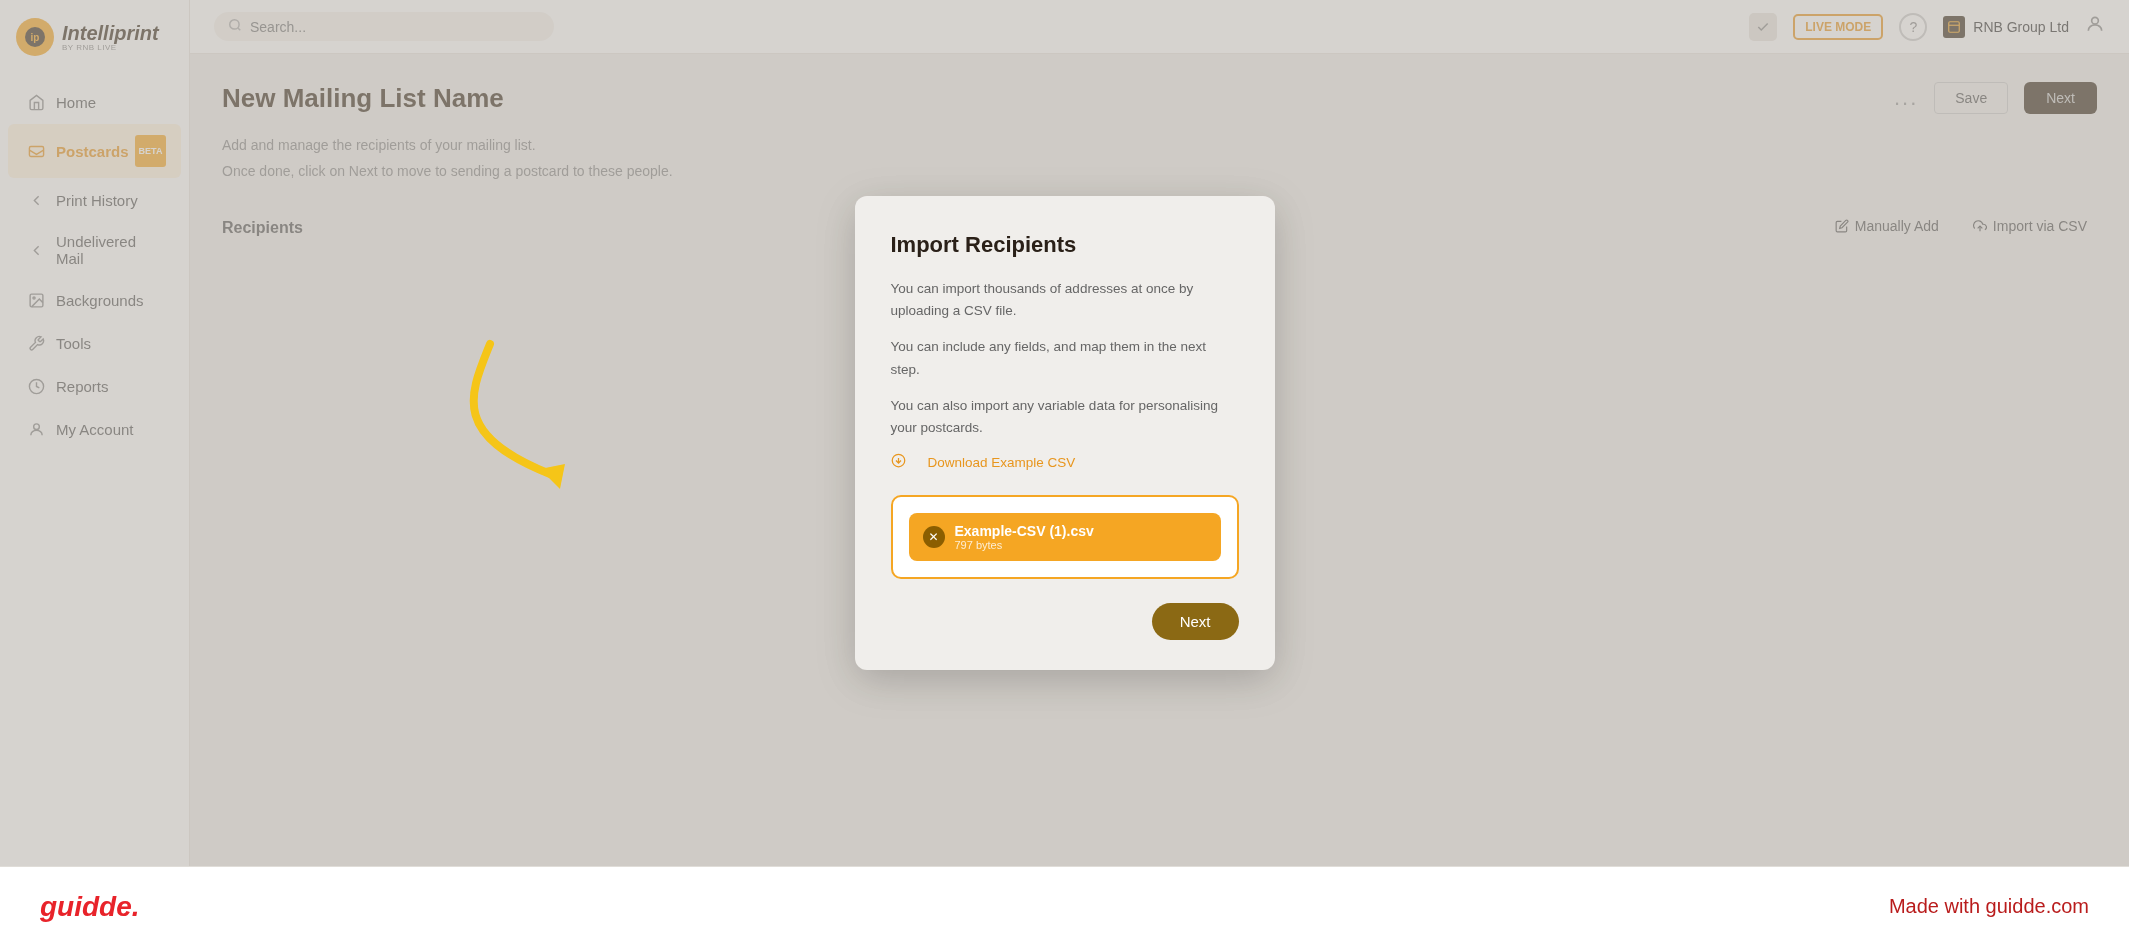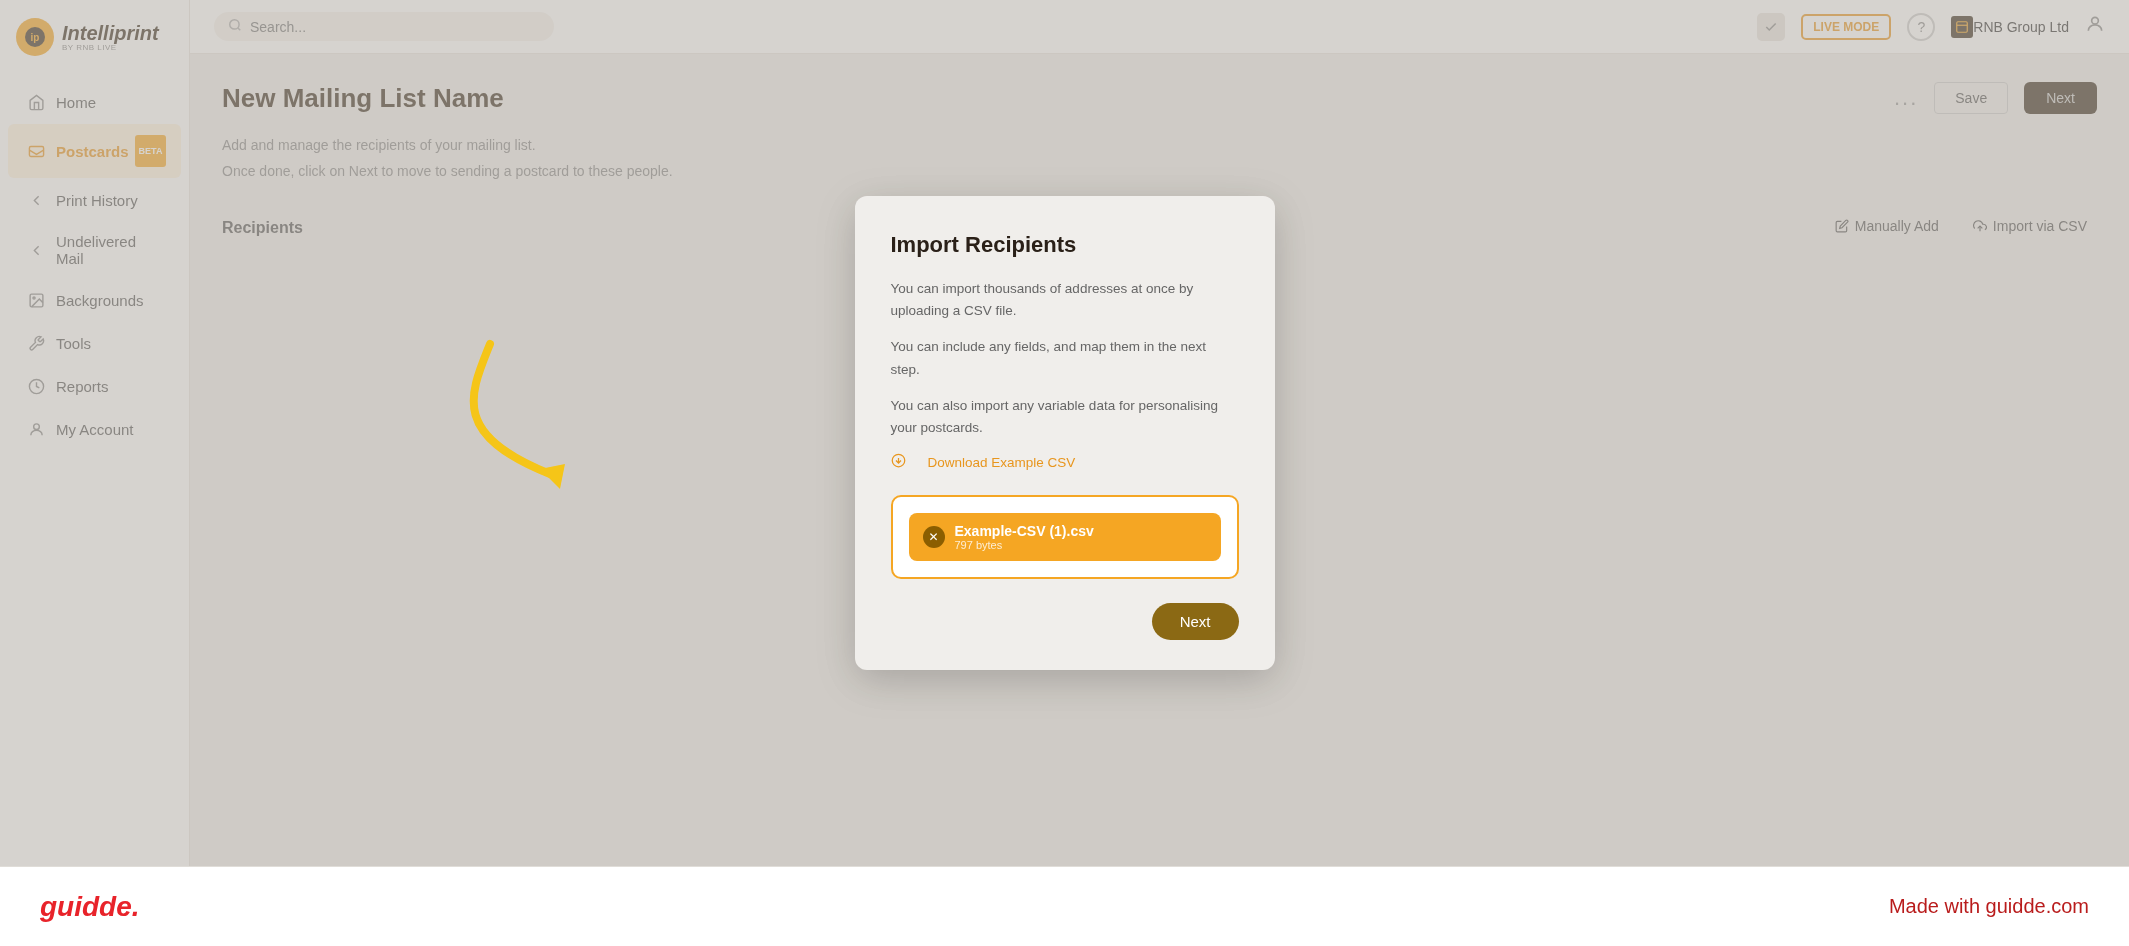--- a/index.html
+++ b/index.html
@@ -146,20 +146,21 @@
       border-radius: 50%;
       border: 2px solid #ccc;
       display: flex; align-items: center; justify-content: center;
       font-size: 14px;
       color: #888;
       cursor: pointer;
     }
     .topbar-company {
       display: flex;
       align-items: center;
+      gap: 8px;
       cursor: pointer;
       text-align: center;
     }
     .company-icon {
       width: 22px; height: 22px;
       background: #3a2e1e;
       border-radius: 3px;
       display: flex; align-items: center; justify-content: center;
       color: #f5a623;
       font-size: 10px;

